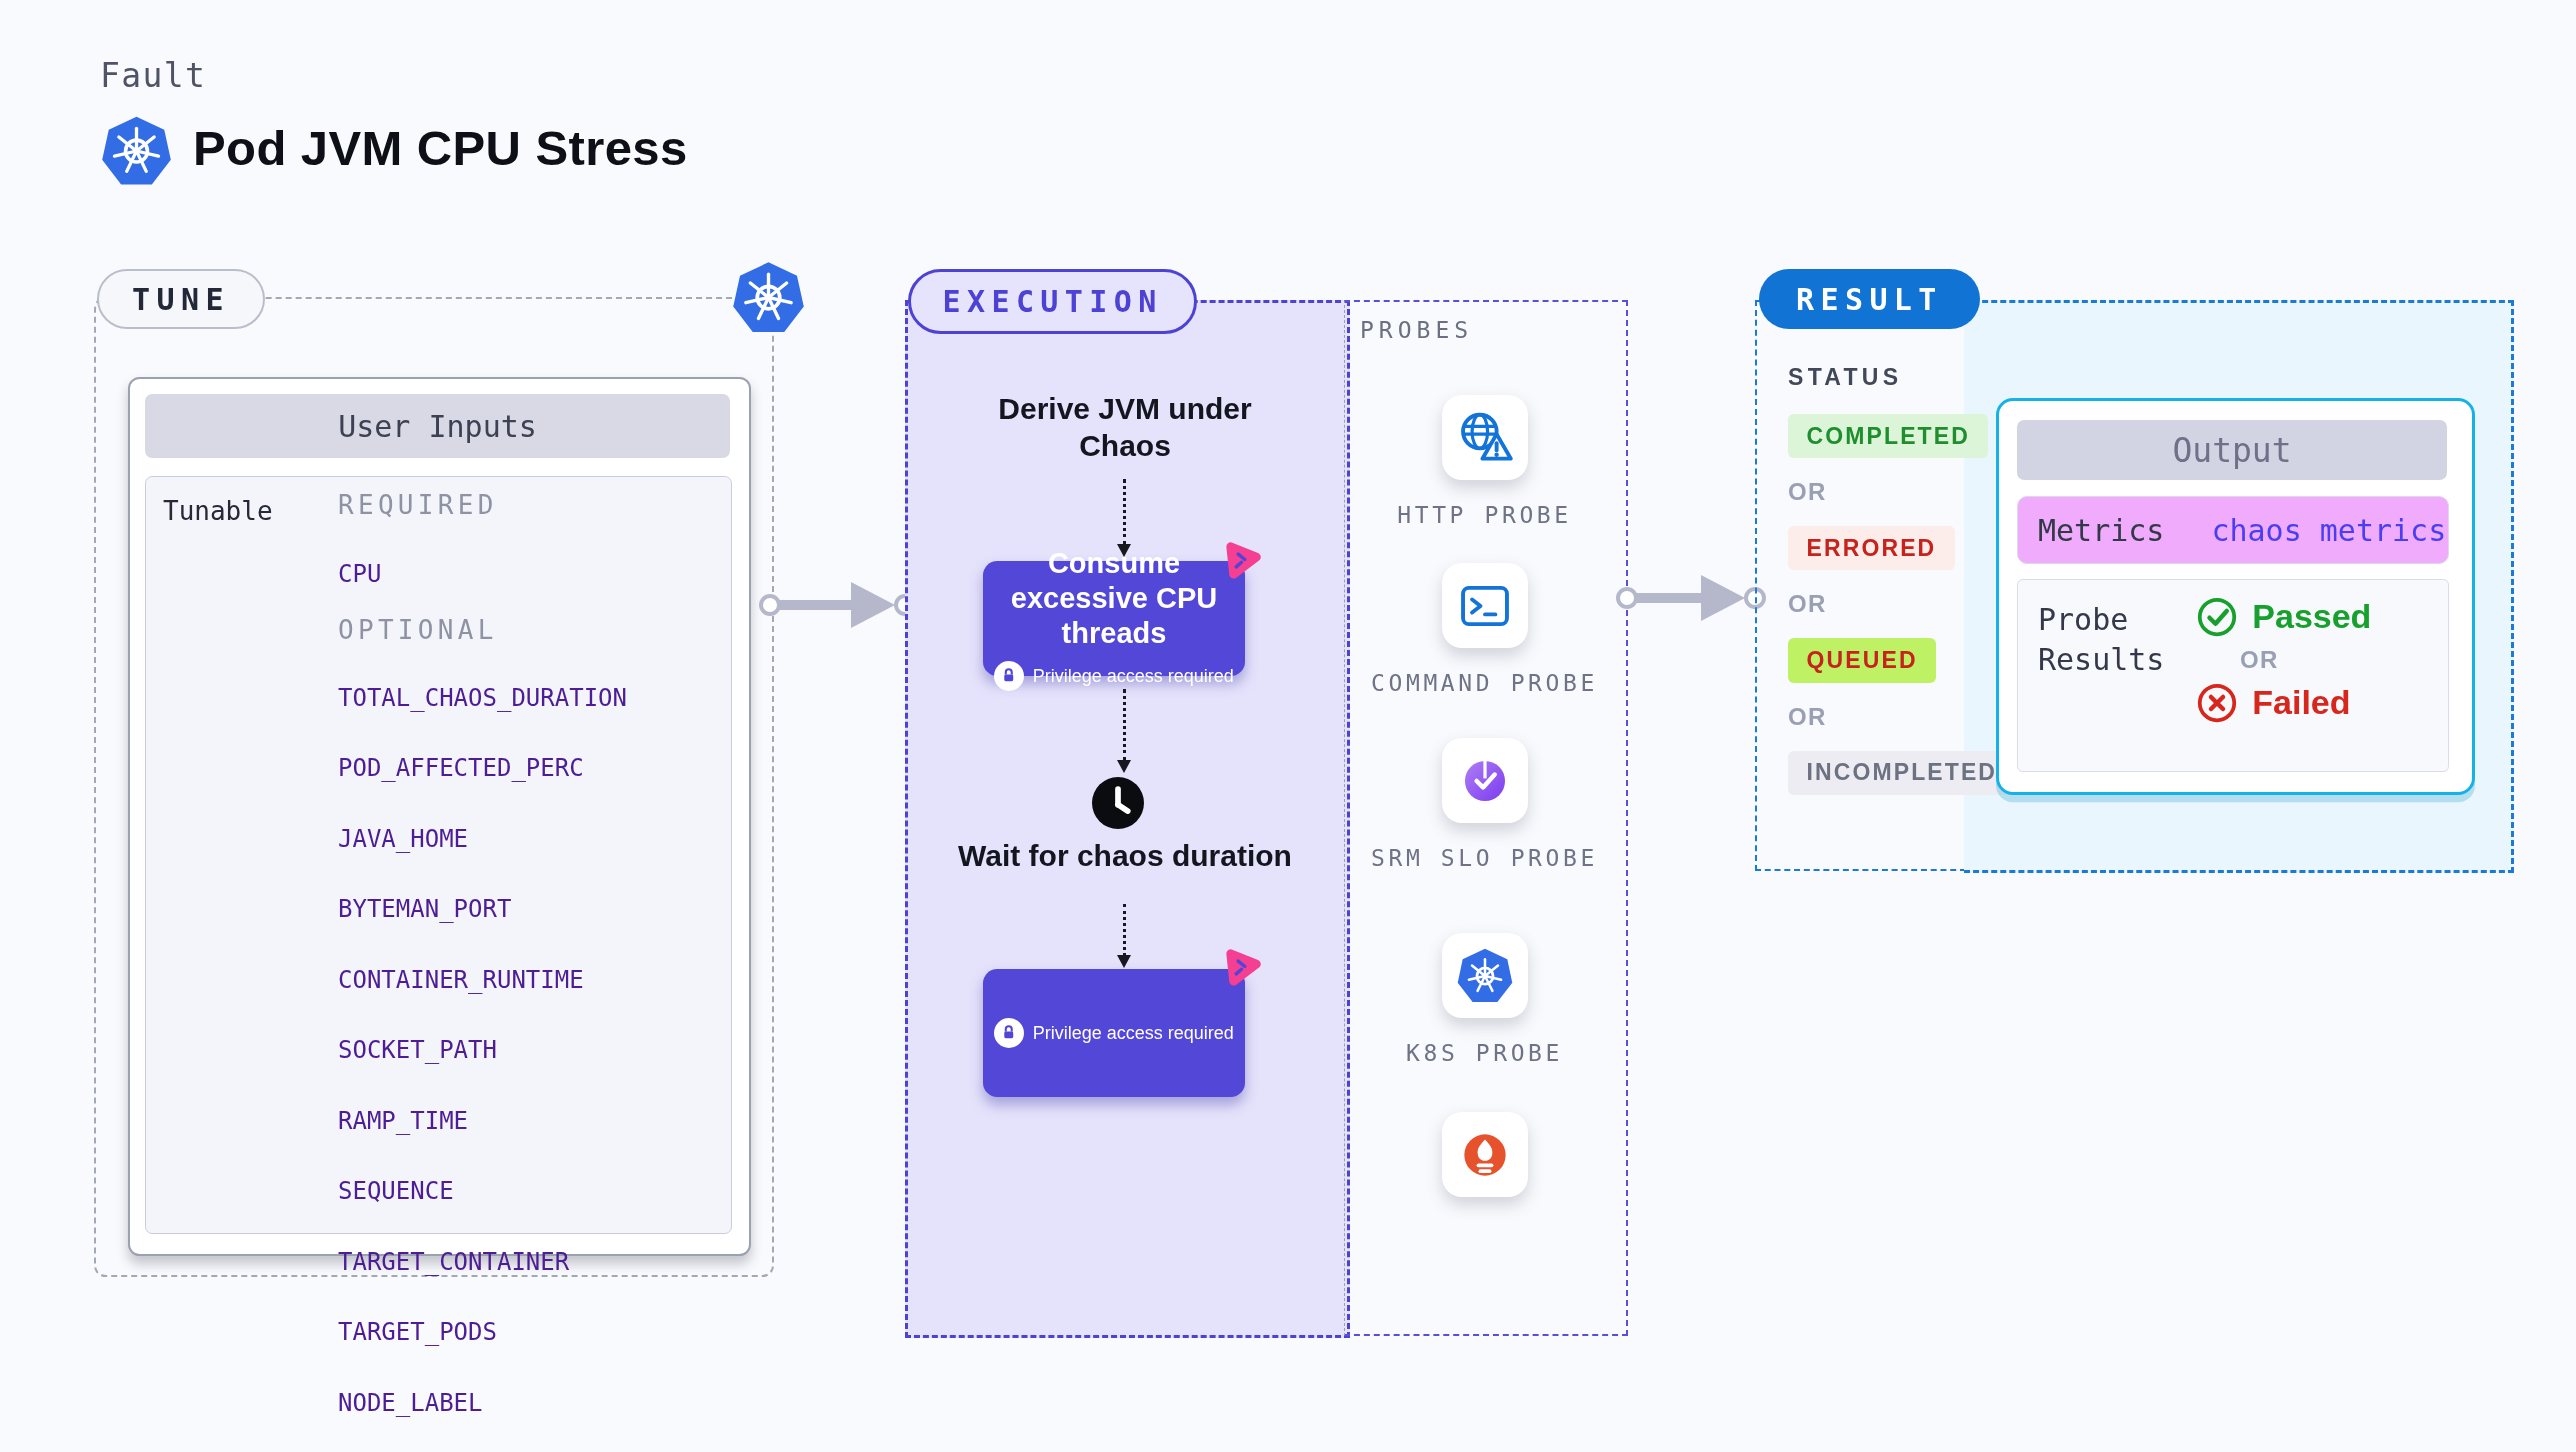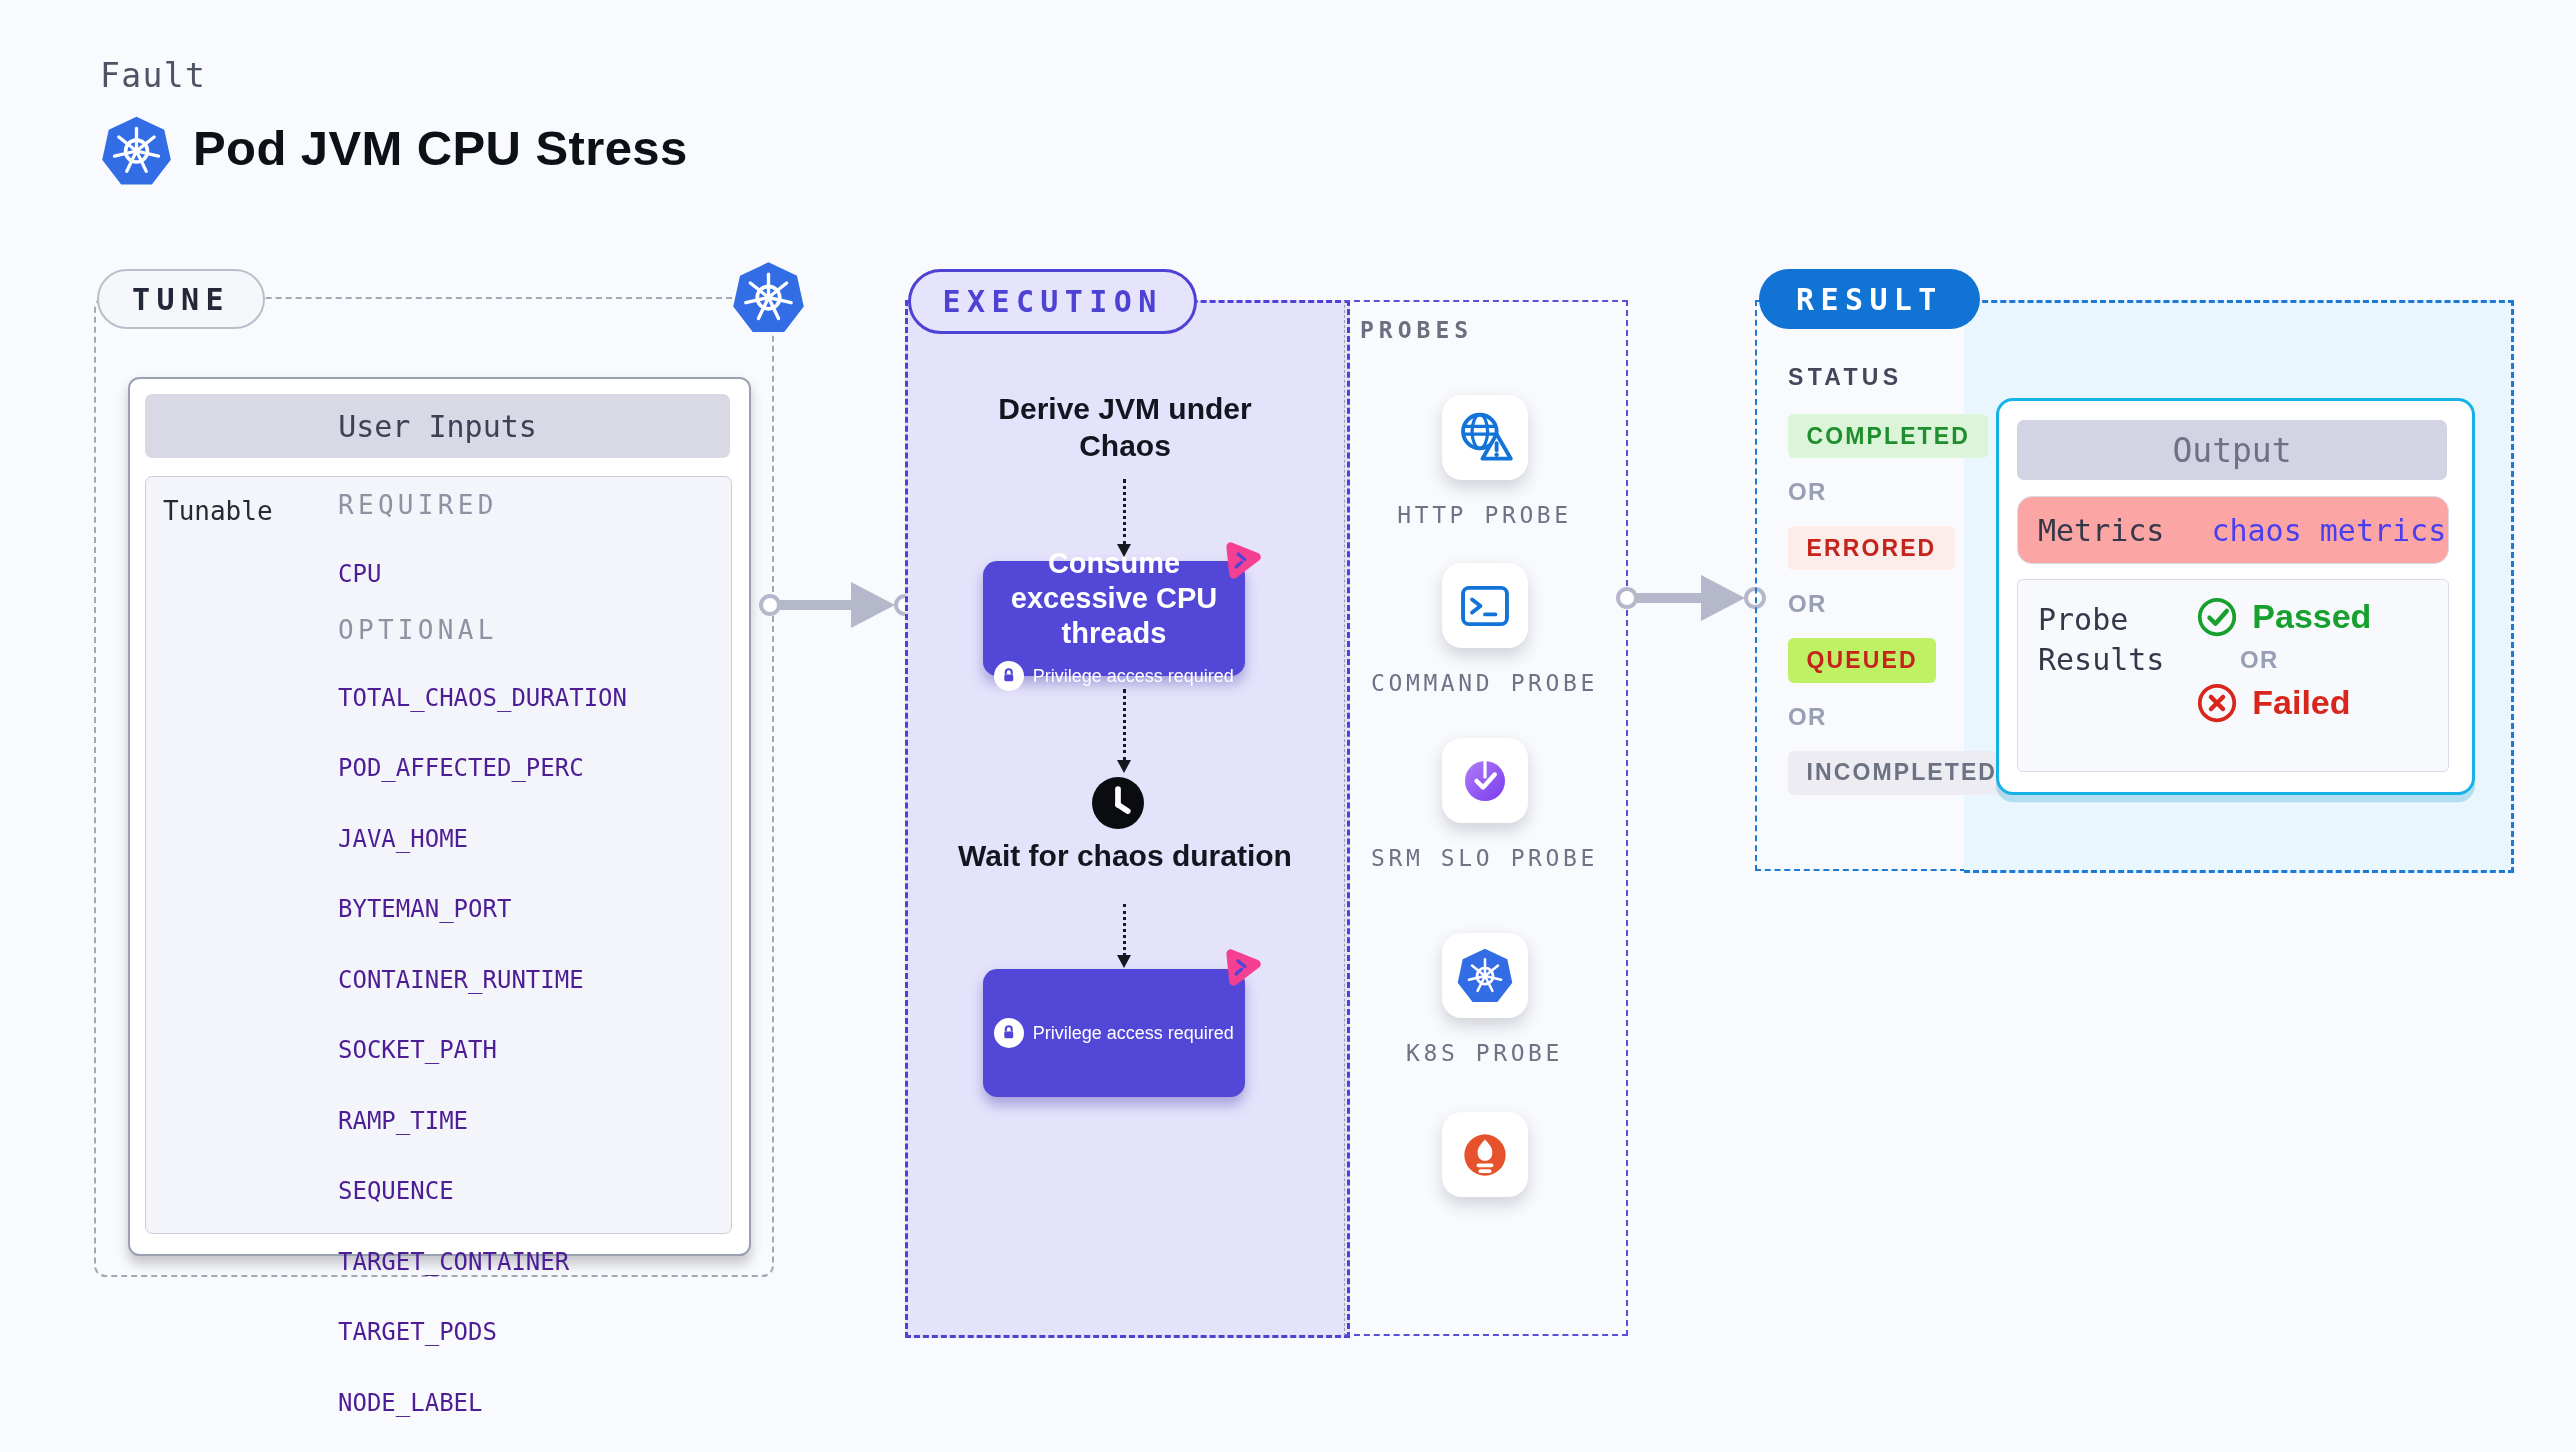--- a/index.html
+++ b/index.html
@@ -71,21 +71,21 @@
   .priv-row{display:flex;align-items:center;gap:8.6px;}
   .lock-bubble{width:30px;height:30px;border-radius:50%;background:#fff;display:flex;align-items:center;justify-content:center;}
   .priv-text{font-size:18px;color:#fff;font-weight:500;}
   .pinwheel{width:43px;height:43px;}
   .pin-consume{left:1218px;top:540px;}
   .pin-revert{left:1218px;top:947px;}
   .clock{left:1092px;top:777px;width:52px;height:52px;border-radius:50%;background:#0b0c10;
          display:flex;align-items:center;justify-content:center;}
 
   
-  .probes-label{left:1360px;top:317px;font-size:23px;font-weight:bold;letter-spacing:5px;color:#6a7080;}
+  .probes-label{left:1360px;top:317px;font-size:23px;font-weight:normal;letter-spacing:5px;color:#6a7080;}
   .probe-item{left:1344px;width:281px;display:flex;flex-direction:column;align-items:center;gap:18.6px;}
   .probe-item .icon-card{width:86px;height:85px;}
   .probe-item svg{width:62px;height:62px;}
   .probe-label{width:236px;text-align:center;font-size:23px;letter-spacing:3.6px;line-height:33px;
                color:#6e7486;font-weight:500;}
 
   
   .status-box{left:1755px;top:300px;width:208px;height:567px;
               border-top:2.9px dashed #1b7ad6;border-left:2.9px dashed #1b7ad6;border-bottom:2.9px dashed #1b7ad6;
               border-right:1.4px dashed #6b7585;}
@@ -93,22 +93,22 @@
               border-top:3.6px dashed #1b7ad6;border-right:3.6px dashed #1b7ad6;border-bottom:3.6px dashed #1b7ad6;}
   .result-badge{left:1759px;top:269px;height:60px;padding:0 37px;background:#1173d4;color:#fff;font-size:30px;}
   .status-label{left:1788px;top:364px;font-size:23px;font-weight:bold;letter-spacing:4.3px;color:#424859;}
   .status-list{left:1788px;top:414px;display:flex;flex-direction:column;align-items:flex-start;gap:20px;}
   .status-badge{padding:8.6px 18.6px;border-radius:5.7px;font-size:23px;font-weight:bold;letter-spacing:2.1px;}
   .or-label{font-size:24px;font-weight:bold;color:#9aa0b4;letter-spacing:1.4px;}
   .output-card{left:1996px;top:398px;width:473px;height:391px;background:#fff;border:3.6px solid #14b2e6;
                border-radius:17px;box-shadow:0 7.2px 0 rgba(20,150,200,.25);}
   .output-header{left:2017px;top:420px;width:430px;height:60px;background:#d2d4e3;border-radius:7.2px;
                  display:flex;align-items:center;justify-content:center;font-size:33px;color:#6e7187;}
-  .metrics-row{left:2017px;top:496px;width:430px;height:66px;background:#fca5a5;border:1.4px solid #d9dbe8;
-               border-radius:15px;display:flex;align-items:center;}
+  .metrics-row{left:2017px;top:496px;width:430px;height:66px;background:#f0abfc;border:1.4px solid #d9dbe8;
+               border-radius:10px;display:flex;align-items:center;}
   .metrics-label{margin-left:20px;font-size:30px;color:#343949;}
   .metrics-value{margin-left:47px;font-size:30px;color:#4a3ff0;}
   .probe-row{left:2017px;top:579px;width:430px;height:191px;background:#f8f9fd;border:1.4px solid #d9dbe8;
              border-radius:5.7px;}
   .probe-row-label{position:absolute;left:20px;top:20px;width:150px;font-size:30px;line-height:40px;color:#343949;}
   .verdicts{position:absolute;left:178px;top:15.8px;display:flex;flex-direction:column;gap:8px;}
   .verdict{display:flex;align-items:center;gap:14.3px;}
   .verdict-text{font-size:34px;font-weight:bold;}
   .passed .verdict-text{color:#18a02e;}
   .failed .verdict-text{color:#d7271d;}

